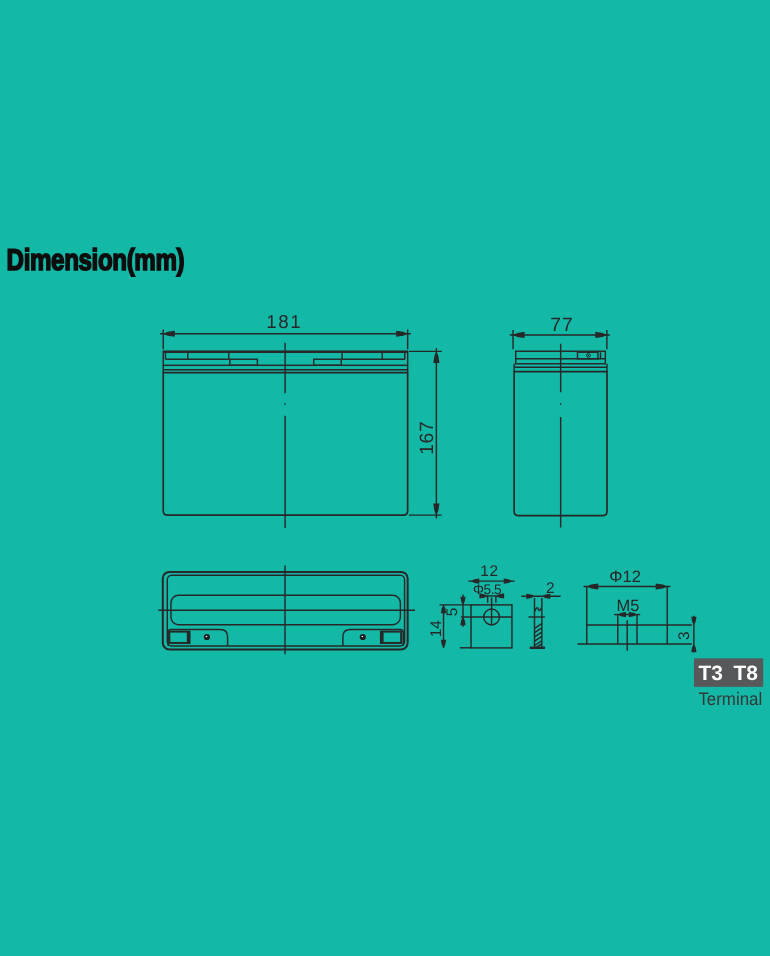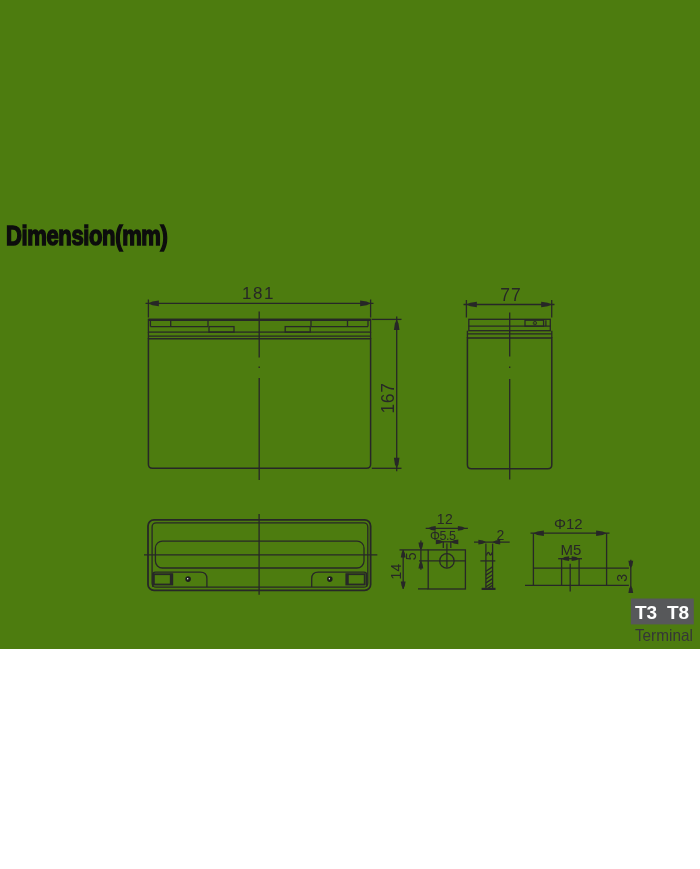--- a/index.html
+++ b/index.html
@@ -1,16 +1,16 @@
 <!DOCTYPE html>
 <html><head>
 <meta charset="utf-8">
 <style>
   html,body{margin:0;padding:0;background:#ffffff;}
-  .page{position:relative;width:700px;height:649px;background:#4d7c0f;overflow:hidden;
+  .page{position:relative;width:700px;height:869px;background:#14b8a6;overflow:hidden;
         font-family:"Liberation Sans", sans-serif;}
   svg text{font-family:"Liberation Sans", sans-serif;}
 </style>
 </head>
 <body>
 <div class="page">
 <svg width="700" height="869" viewBox="0 0 700 869" xmlns="http://www.w3.org/2000/svg" fill="#272727" style="filter:blur(0.45px)">
 <defs>
 
   <path id="ah" d="M0,0 L-4,1.8 L-10.5,2.8 L-10.5,-2.8 L-4,-1.8 Z" fill="#272727"></path>

